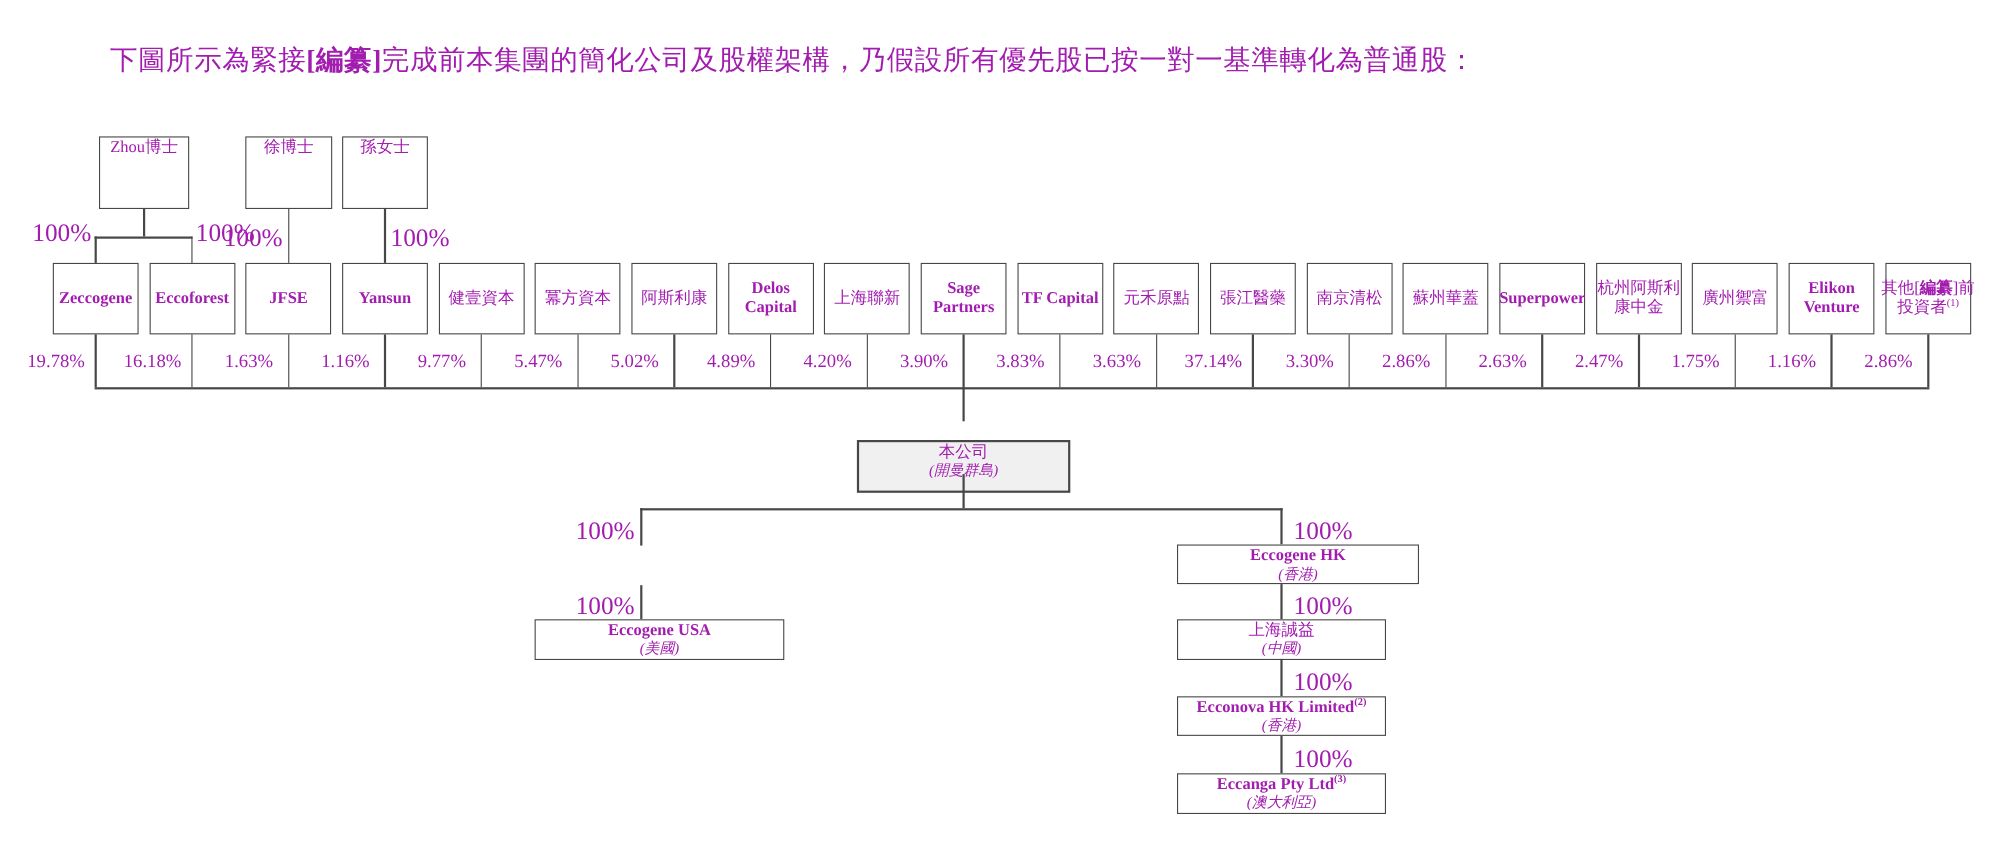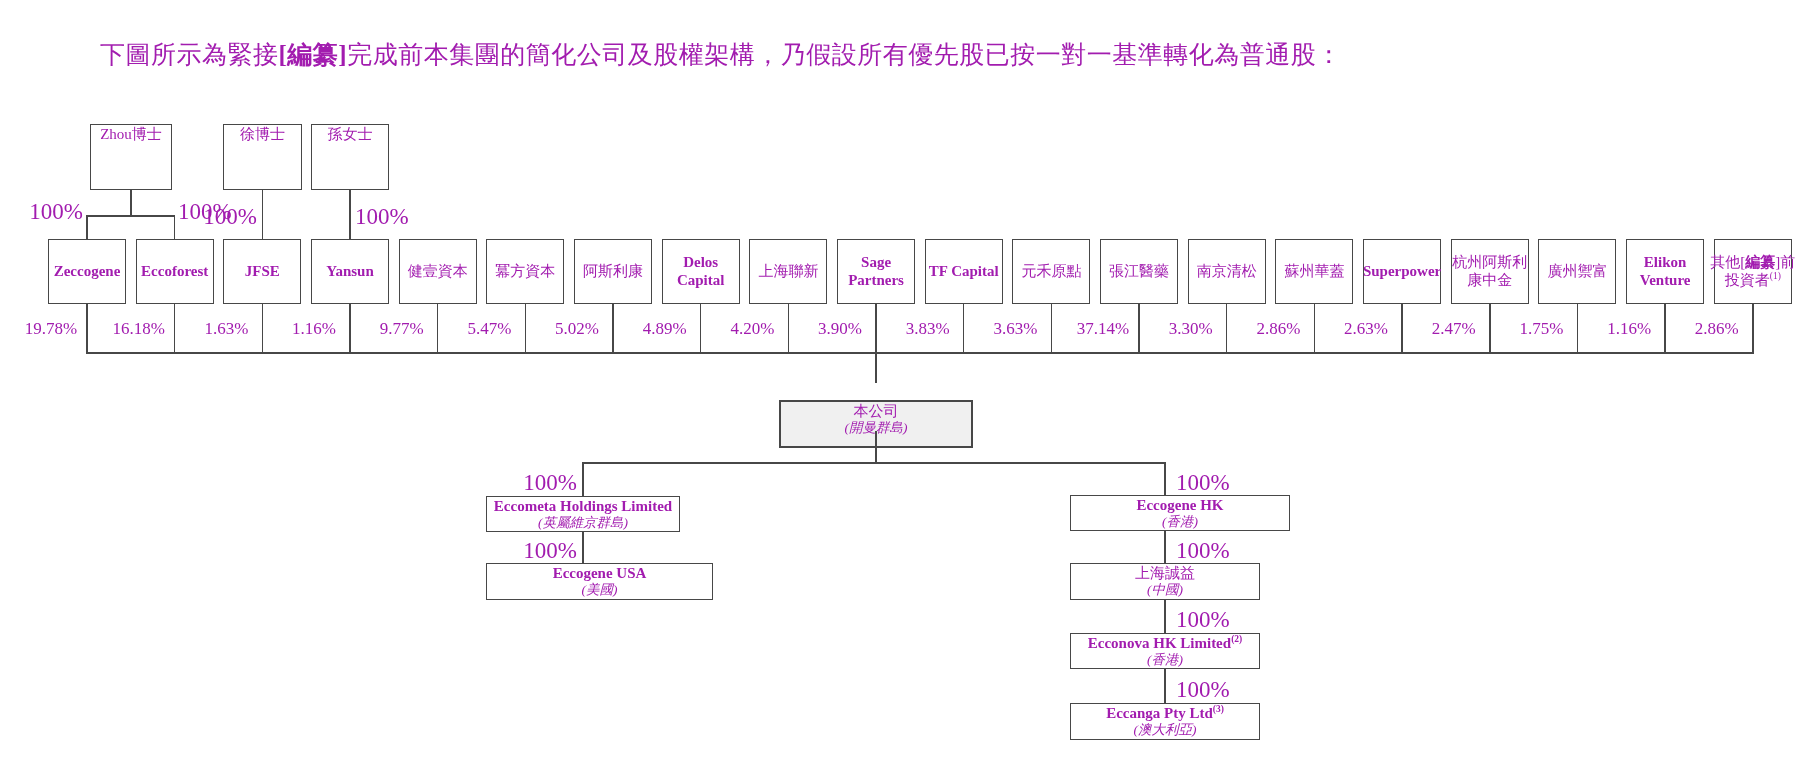--- a/index.html
+++ b/index.html
@@ -209,24 +209,20 @@
     <div class="jur">(開曼群島)</div>
   </div>
 
   <div class="vline" style="left:875.25px;top:431px;height:31px"></div>
   <div class="hline" style="left:582.25px;top:462px;width:583.5px"></div>
   <div class="vline" style="left:582.25px;top:462px;height:34px"></div>
   <div class="vline" style="left:1164.25px;top:462px;height:33px"></div>
   <div class="lbl r" style="left:517px;top:470px;width:60px">100%</div>
   <div class="lbl" style="left:1176px;top:470px">100%</div>
 
-  <div class="box en" style="left:486px;top:496px;width:194px;height:36px">
-    <div>Eccometa Holdings Limited</div>
-    <div class="jur">(英屬維京群島)</div>
-  </div>
   <div class="vline" style="left:582.25px;top:532px;height:31px"></div>
   <div class="lbl r" style="left:517px;top:538px;width:60px">100%</div>
   <div class="box en" style="left:486px;top:563px;width:227px;height:37px">
     <div>Eccogene USA</div>
     <div class="jur">(美國)</div>
   </div>
 
   <div class="box en" style="left:1070px;top:495px;width:220px;height:36px">
     <div>Eccogene HK</div>
     <div class="jur">(香港)</div>

